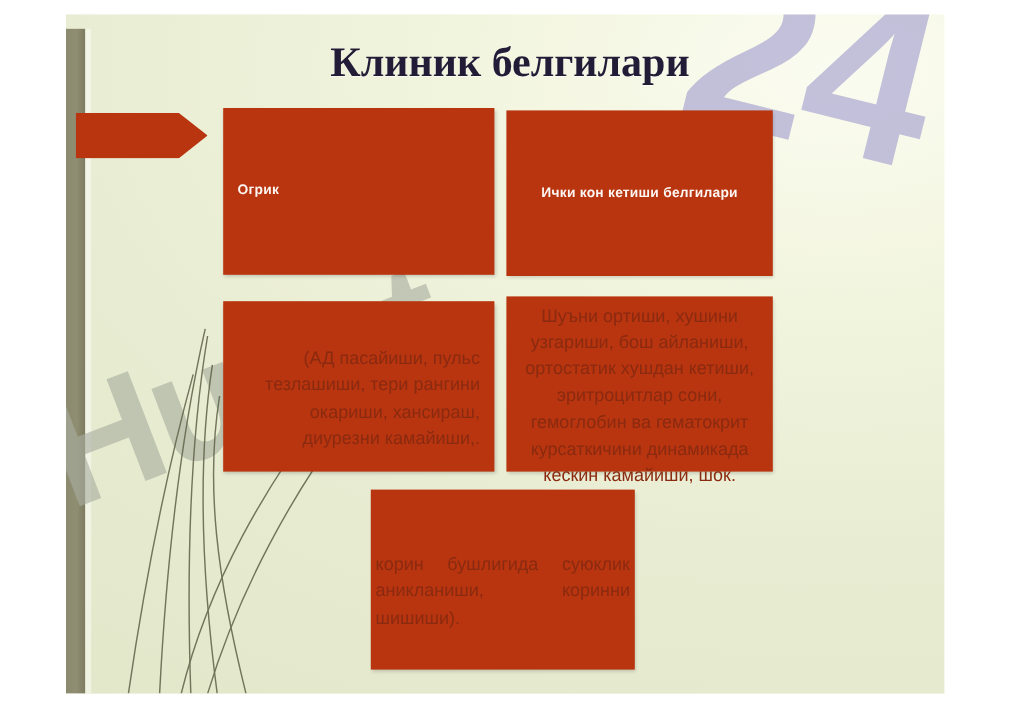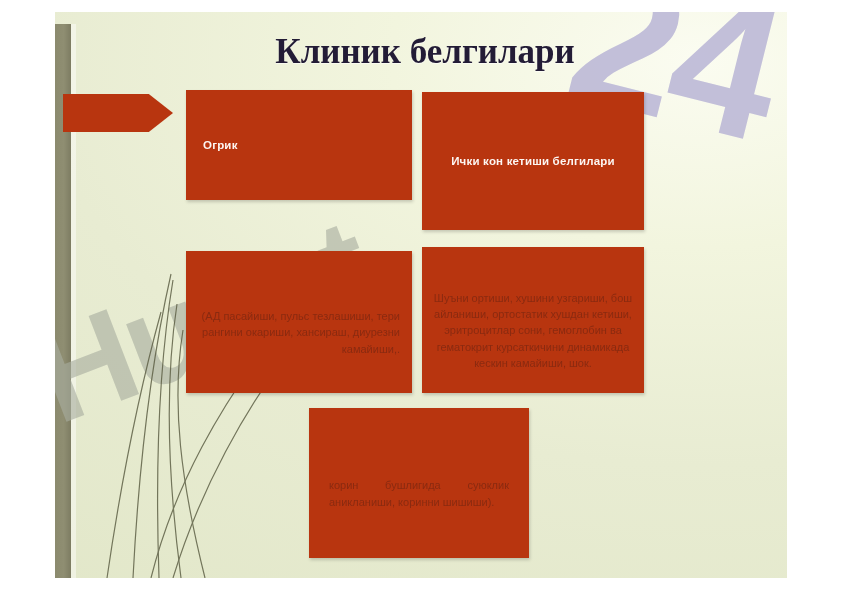--- a/index.html
+++ b/index.html
@@ -77,36 +77,36 @@
   }
   .box .txt{display:block;}
 
   
   .box.head .txt{
     color:#fdf6f2; font-weight:700; font-size:11.5px; line-height:1.45;
     letter-spacing:.2px;
   }
   
   .box.body .txt{
-    color:#8a2a10; font-weight:400; font-size:11px; line-height:1.48;margin-top:21px;
+    color:#8a2a10; font-weight:400; font-size:15px; line-height:1.48;margin-top:21px;
   }
 
-  #box-ogrik       {left:131px; top:78px;  width:226px; height:110px; padding:0 17px;}
+  #box-ogrik       {left:131px; top:78px;  width:226px; height:139px; padding:0 12px;}
   #box-ogrik .txt  {text-align:left;}
 
   #box-ichki       {left:367px; top:80px;  width:222px; height:138px; padding:0 16px;justify-content:center;}
   #box-ichki .txt  {text-align:center;}
 
   #box-ad          {left:131px; top:239px; width:226px; height:142px; padding:0 12px;}
   #box-ad .txt     {text-align:right;}
 
   #box-shum        {left:367px; top:235px; width:222px; height:146px; padding:0 10px;}
   #box-shum .txt   {text-align:center;}
 
-  #box-korin       {left:254px; top:396px; width:220px; height:150px; padding:0 20px;}
+  #box-korin       {left:254px; top:396px; width:220px; height:150px; padding:0 4px;}
   #box-korin .txt  {text-align:justify; text-align-last:left;}
 </style>
 </head>
 <body>
 
 <div id="page-white"></div>
 
 <div id="slide">
 
   <div class="olive-bar"></div>

